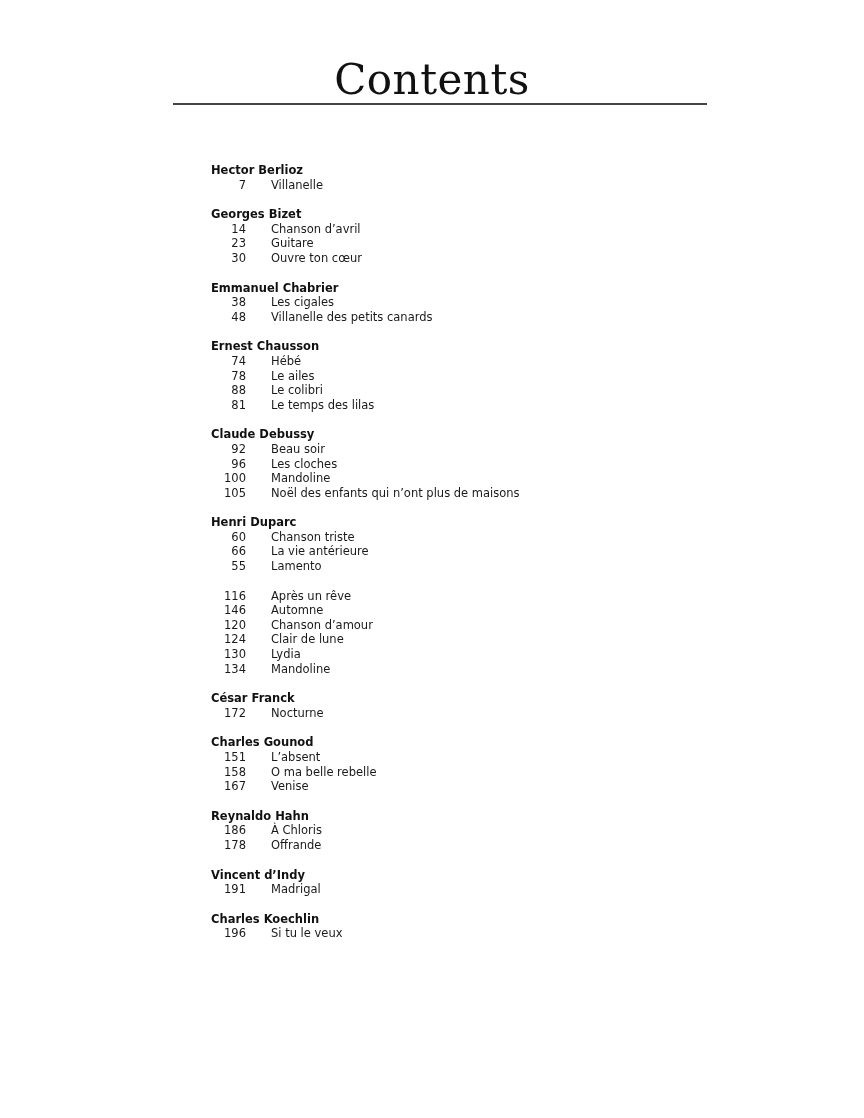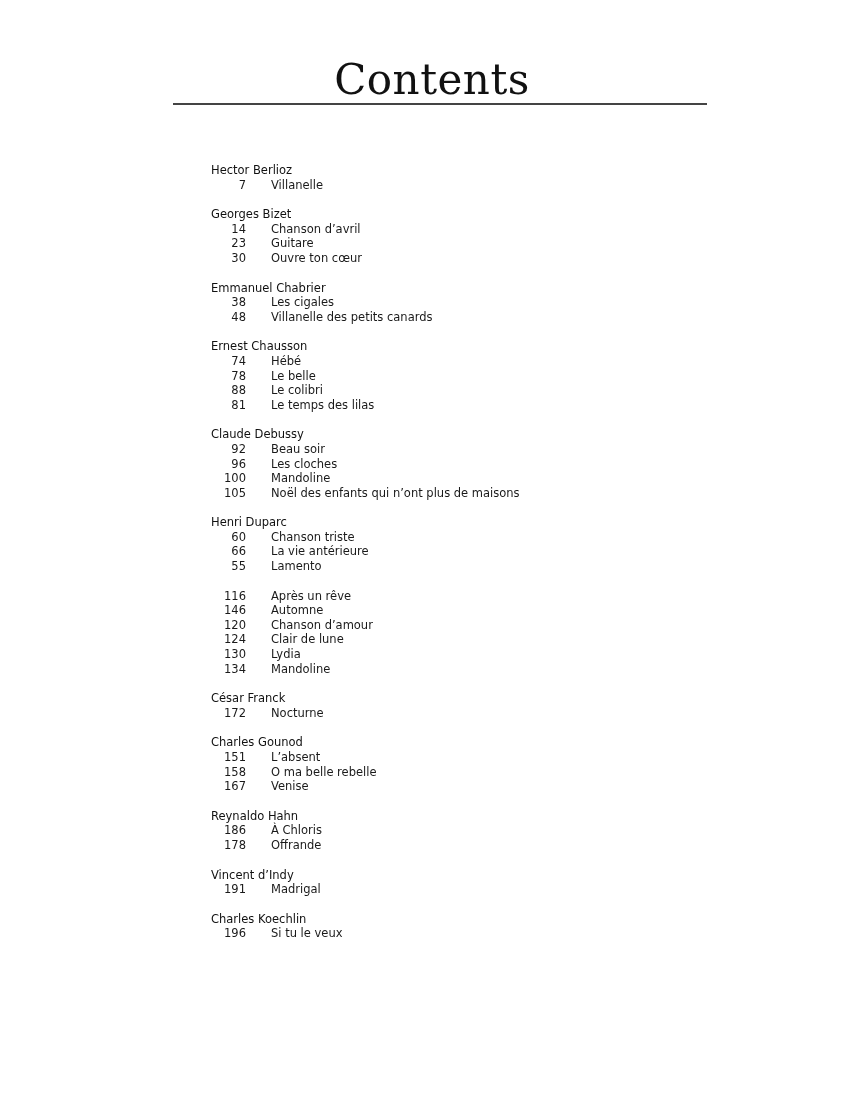--- a/index.html
+++ b/index.html
@@ -44,21 +44,21 @@
       top: 163px;
       width: 450px;
       font-family: "DejaVu Sans", sans-serif;
       font-size: 11.5px;
       line-height: 14.6px;
     }
     .composer {
       margin-bottom: 15px;
     }
     .composer-name {
-      font-weight: normal;
+      font-weight: bold;
       color: #111;
       white-space: nowrap;
     }
     .entry {
       display: flex;
       white-space: nowrap;
     }
     .page-num {
       width: 35px;
       text-align: right;
@@ -114,21 +114,21 @@
   </div>
 
   <div class="composer">
     <div class="composer-name">Ernest Chausson</div>
     <div class="entry">
         <span class="page-num">74</span>
         <span class="song-title">Hébé</span>
       </div>
     <div class="entry">
         <span class="page-num">78</span>
-        <span class="song-title">Le belle</span>
+        <span class="song-title">Le ailes</span>
       </div>
     <div class="entry">
         <span class="page-num">88</span>
         <span class="song-title">Le colibri</span>
       </div>
     <div class="entry">
         <span class="page-num">81</span>
         <span class="song-title">Le temps des lilas</span>
       </div>
   </div>

